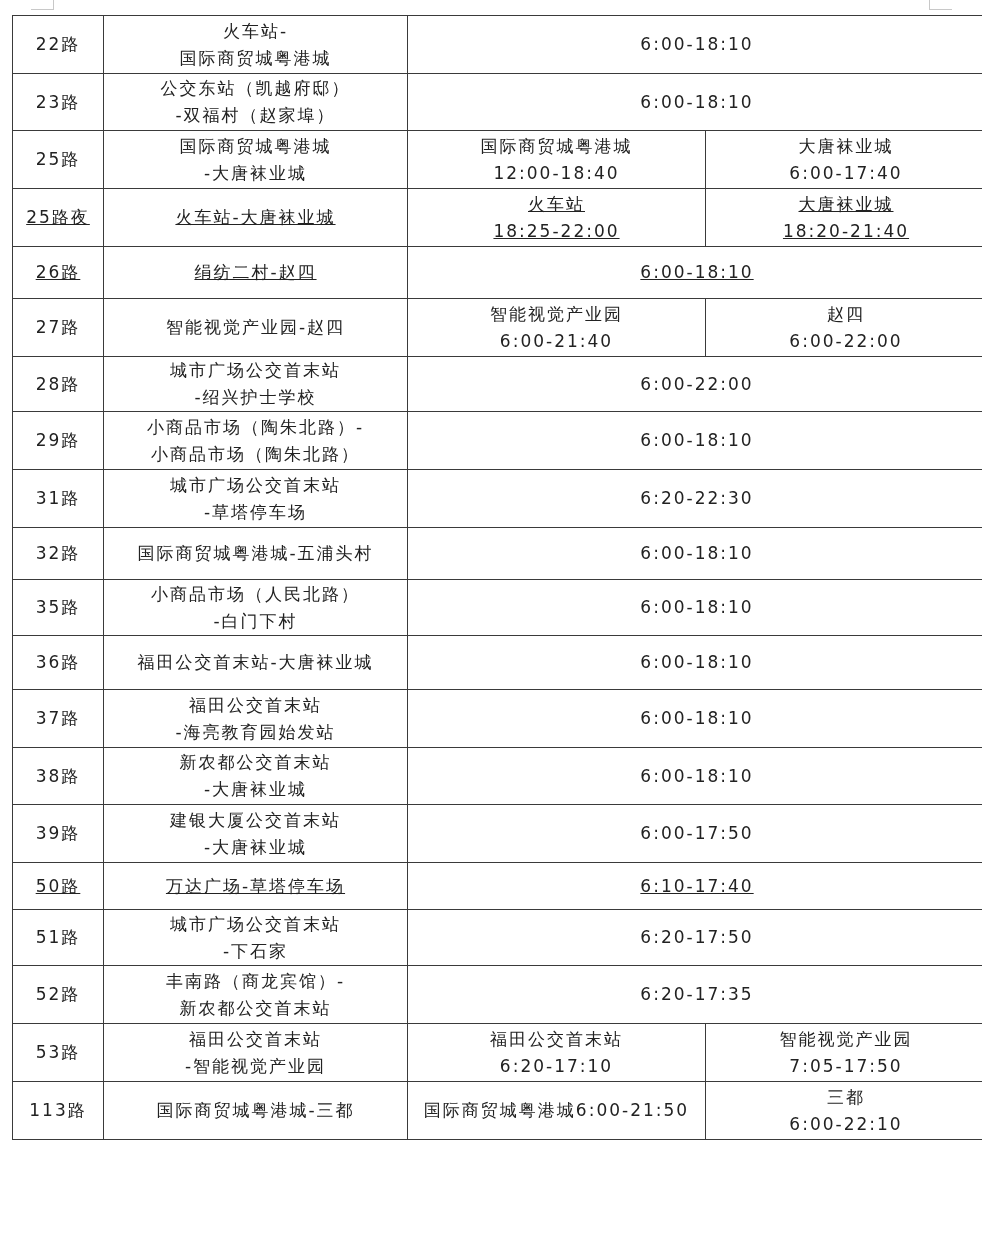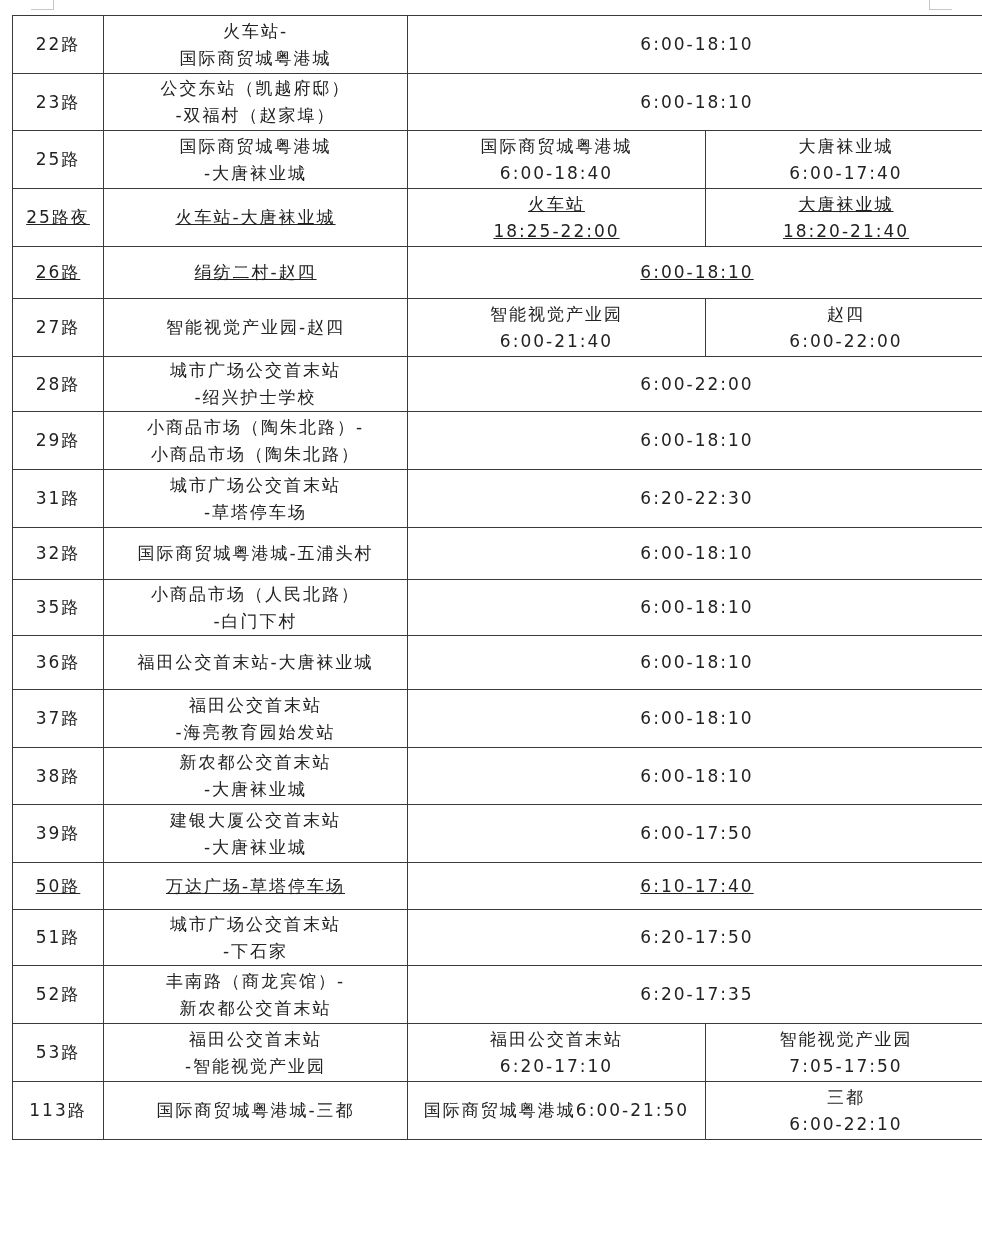--- a/index.html
+++ b/index.html
@@ -49,21 +49,21 @@
         <td colspan="2">6:00-18:10</td>
       </tr>
       <tr style="height: 58px;">
         <td class="route">25路</td>
         <td class="stops">
           <span class="line">国际商贸城粤港城</span>
           <span class="line">-大唐袜业城</span>
         </td>
         <td class="time-left">
           <span class="line">国际商贸城粤港城</span>
-          <span class="line">6:00-18:40</span>
+          <span class="line">12:00-18:40</span>
         </td>
         <td class="time-right">
           <span class="line">大唐袜业城</span>
           <span class="line">6:00-17:40</span>
         </td>
       </tr>
       <tr style="height: 58px; text-decoration: underline;">
         <td class="route">25路夜</td>
         <td class="stops">
           <span class="line">火车站-大唐袜业城</span>

